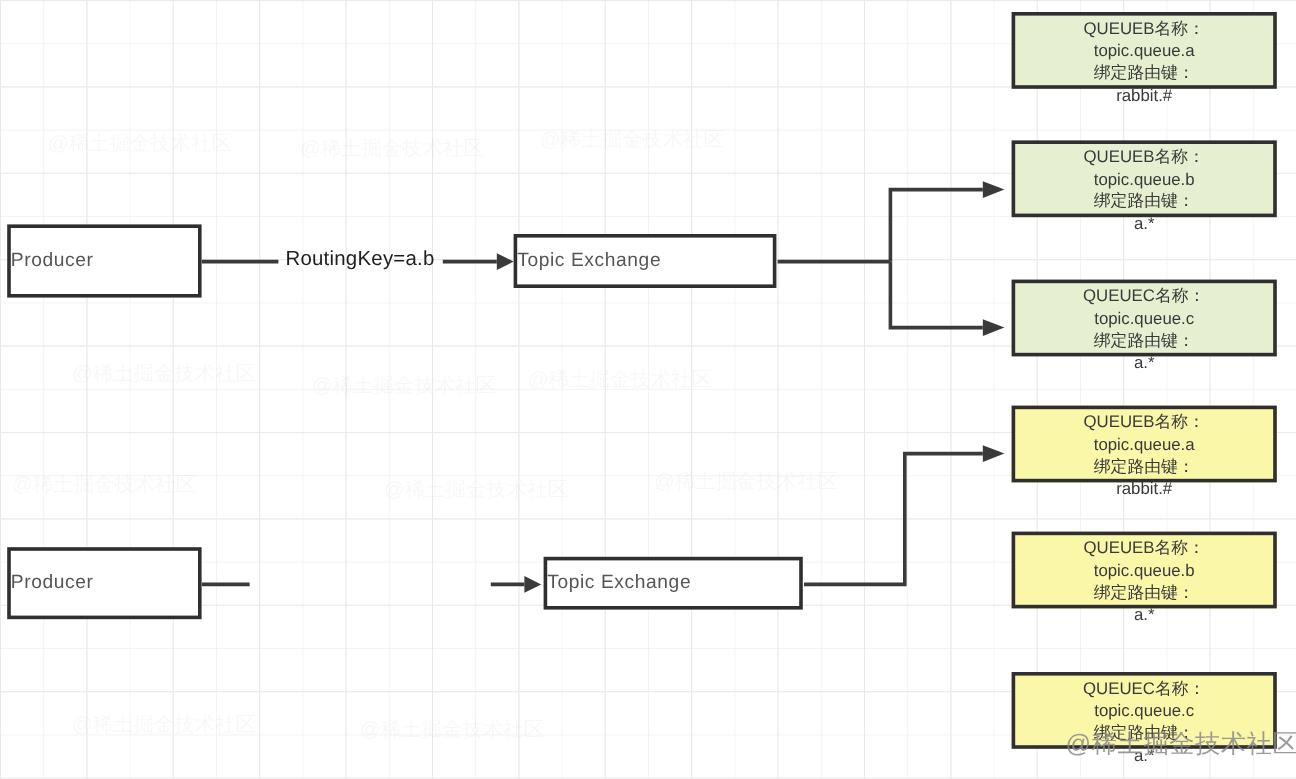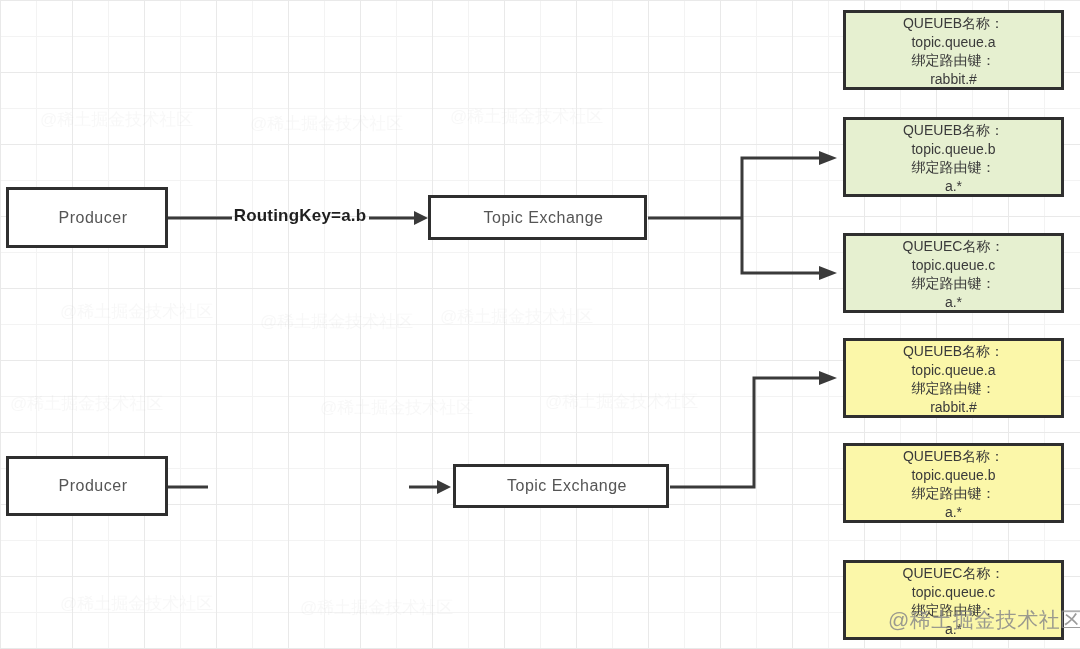--- a/index.html
+++ b/index.html
@@ -28,38 +28,38 @@
       linear-gradient(to bottom, #f3f3f3 1px, transparent 1px);
     background-size:72px 72px,72px 72px,36px 36px,36px 36px;
   }
   .connector-layer{position:absolute;left:0;top:0;width:1080px;height:649px;z-index:1;}
   .connector{stroke:var(--connector);stroke-width:3;fill:none;}
   .arrowhead{fill:var(--connector);stroke:none;}
   .node{
     position:absolute;z-index:2;
     border:3px solid var(--box-border);
     background:var(--node-fill);
-    display:flex;align-items:center;justify-content:center;
+    display:flex;align-items:center;justify-content:flex-start;
     color:var(--node-text);
-    font-size:16px;letter-spacing:0.5px;padding-left:12px;
+    font-size:16px;letter-spacing:0.5px;
   }
   .producer-1{left:6px;top:187px;width:162px;height:61px;}
   .exchange-1{left:428px;top:195px;width:219px;height:45px;}
   .producer-2{left:6px;top:456px;width:162px;height:60px;}
   .exchange-2{left:453px;top:464px;width:216px;height:44px;}
   .routing-label{
     position:absolute;z-index:2;
-    font-weight:700;font-size:17px;color:var(--label-text);
+    font-weight:400;font-size:17px;color:var(--label-text);
     text-align:center;letter-spacing:0.2px;
   }
   .routing-label-1{left:228px;top:206px;width:144px;}
   .routing-label-2{left:206px;top:475px;width:204px;}
   .queue-box{
     position:absolute;z-index:2;
-    left:843px;width:221px;height:80px;
+    left:843px;width:221px;height:64px;
     border:3px solid var(--box-border);
     color:var(--queue-text);
     font-size:14px;line-height:18.5px;
     text-align:center;padding-top:1px;
   }
   .queue-green{background:var(--queue-green);}
   .queue-yellow{background:var(--queue-yellow);}
   .qb-1{top:10px;}
   .qb-2{top:117px;}
   .qb-3{top:233px;}

